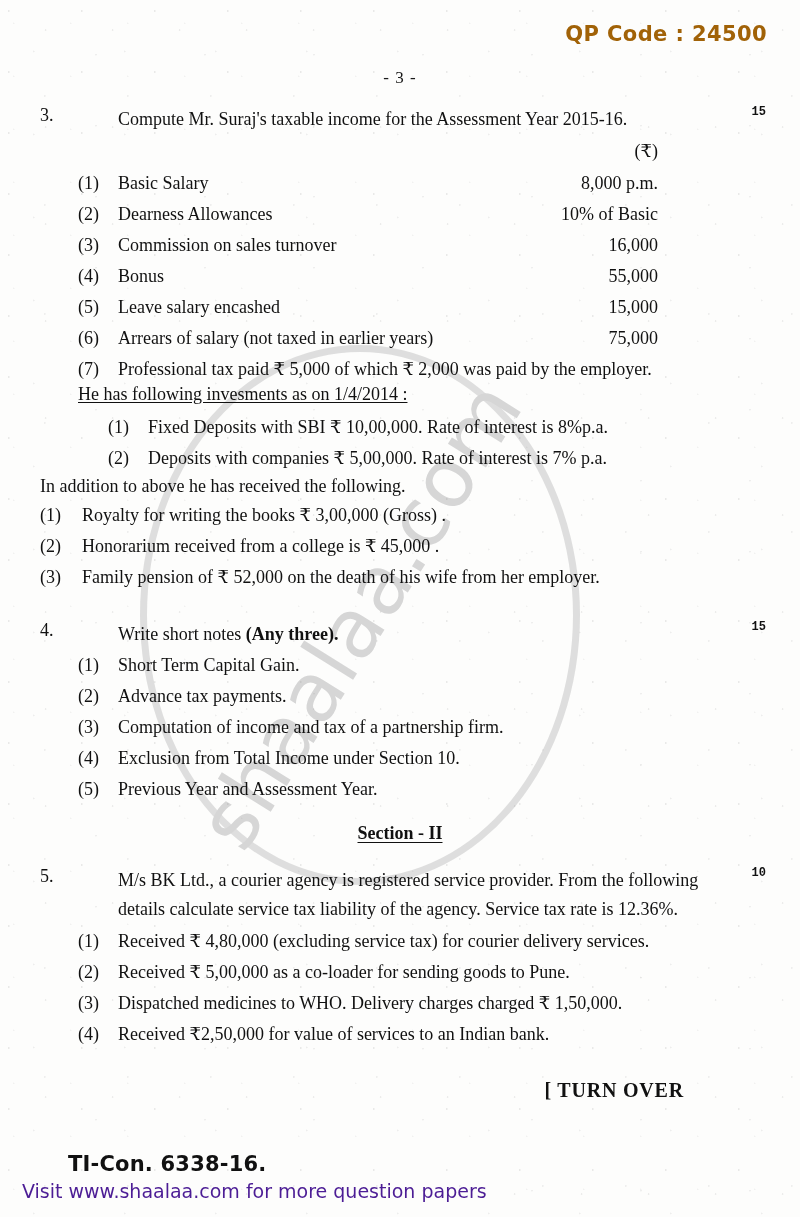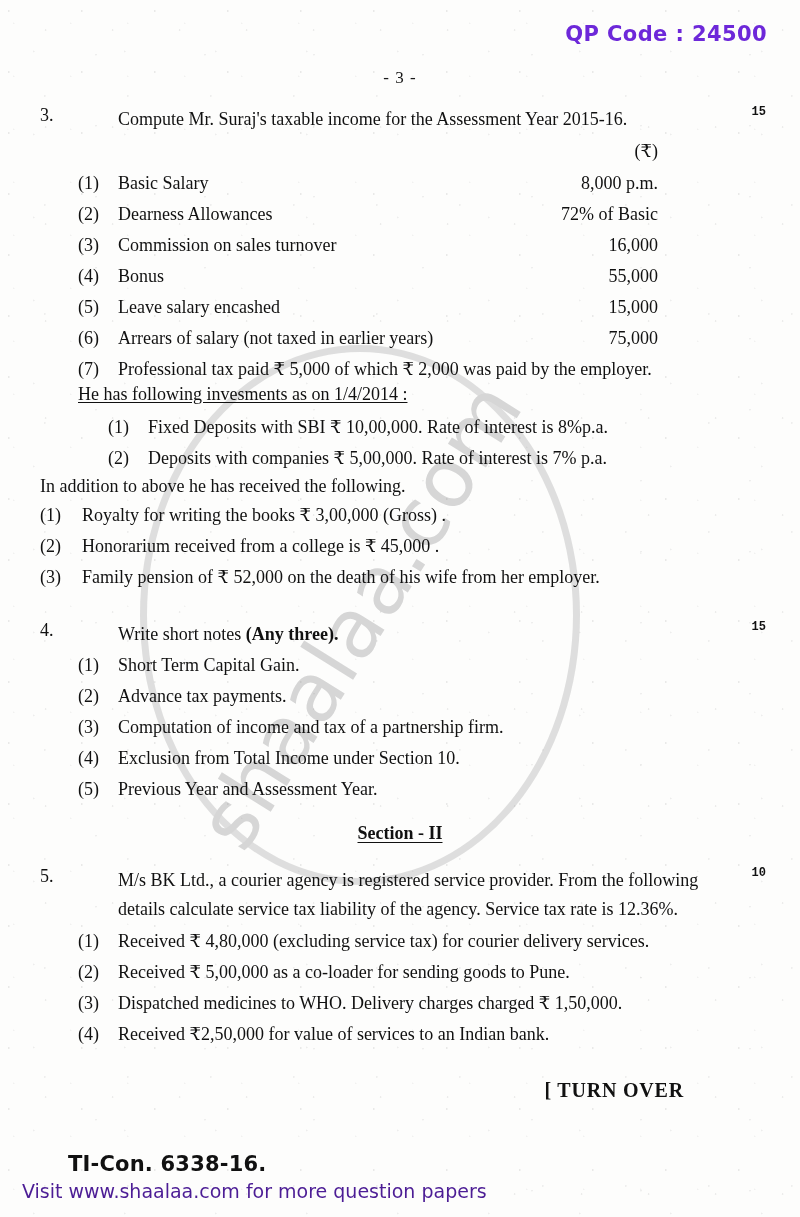--- a/index.html
+++ b/index.html
@@ -74,21 +74,21 @@
   }
 
   .qp-code {
     position: absolute;
     right: 33px;
     top: 22px;
     font-family: "DejaVu Sans", sans-serif;
     font-weight: bold;
     font-size: 21px;
     letter-spacing: .4px;
-    color: #6d28d9;
+    color: #a16207;
   }
 
   .page-num {
     position: absolute;
     left: 0;
     right: 0;
     top: 68px;
     text-align: center;
     font-size: 17px;
     color: #1a1a1a;
@@ -240,21 +240,21 @@
 
     <div class="items">
       <div class="item" style="position:absolute; left:0; right:0; top:168px;">
         <span class="num">(1)</span>
         <span class="txt">Basic Salary</span>
         <span class="val">8,000 p.m.</span>
       </div>
       <div class="item" style="position:absolute; left:0; right:0; top:199px;">
         <span class="num">(2)</span>
         <span class="txt">Dearness Allowances</span>
-        <span class="val">72% of Basic</span>
+        <span class="val">10% of Basic</span>
       </div>
       <div class="item" style="position:absolute; left:0; right:0; top:230px;">
         <span class="num">(3)</span>
         <span class="txt">Commission on sales turnover</span>
         <span class="val">16,000</span>
       </div>
       <div class="item" style="position:absolute; left:0; right:0; top:261px;">
         <span class="num">(4)</span>
         <span class="txt">Bonus</span>
         <span class="val">55,000</span>

